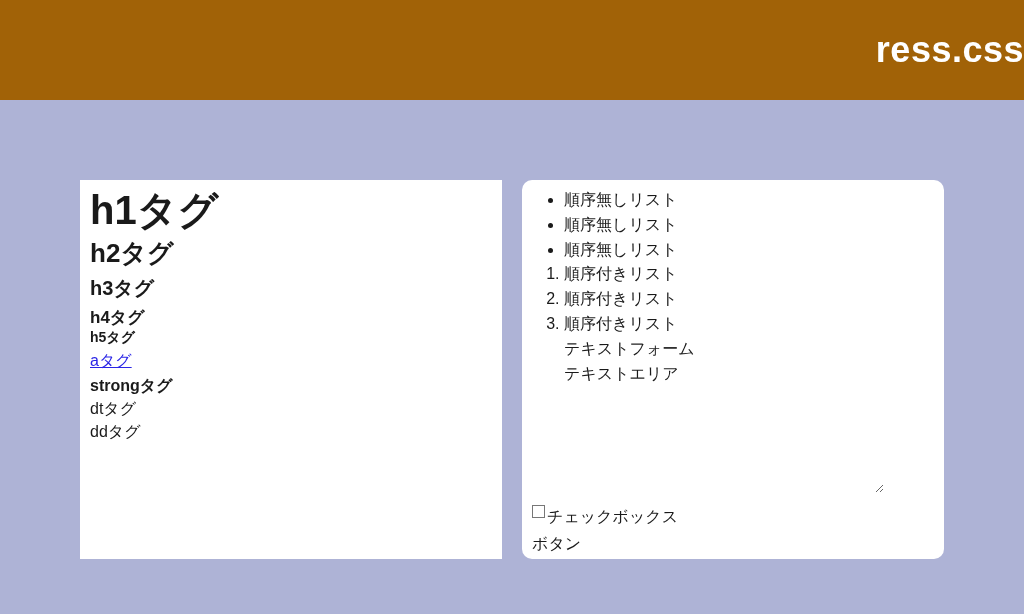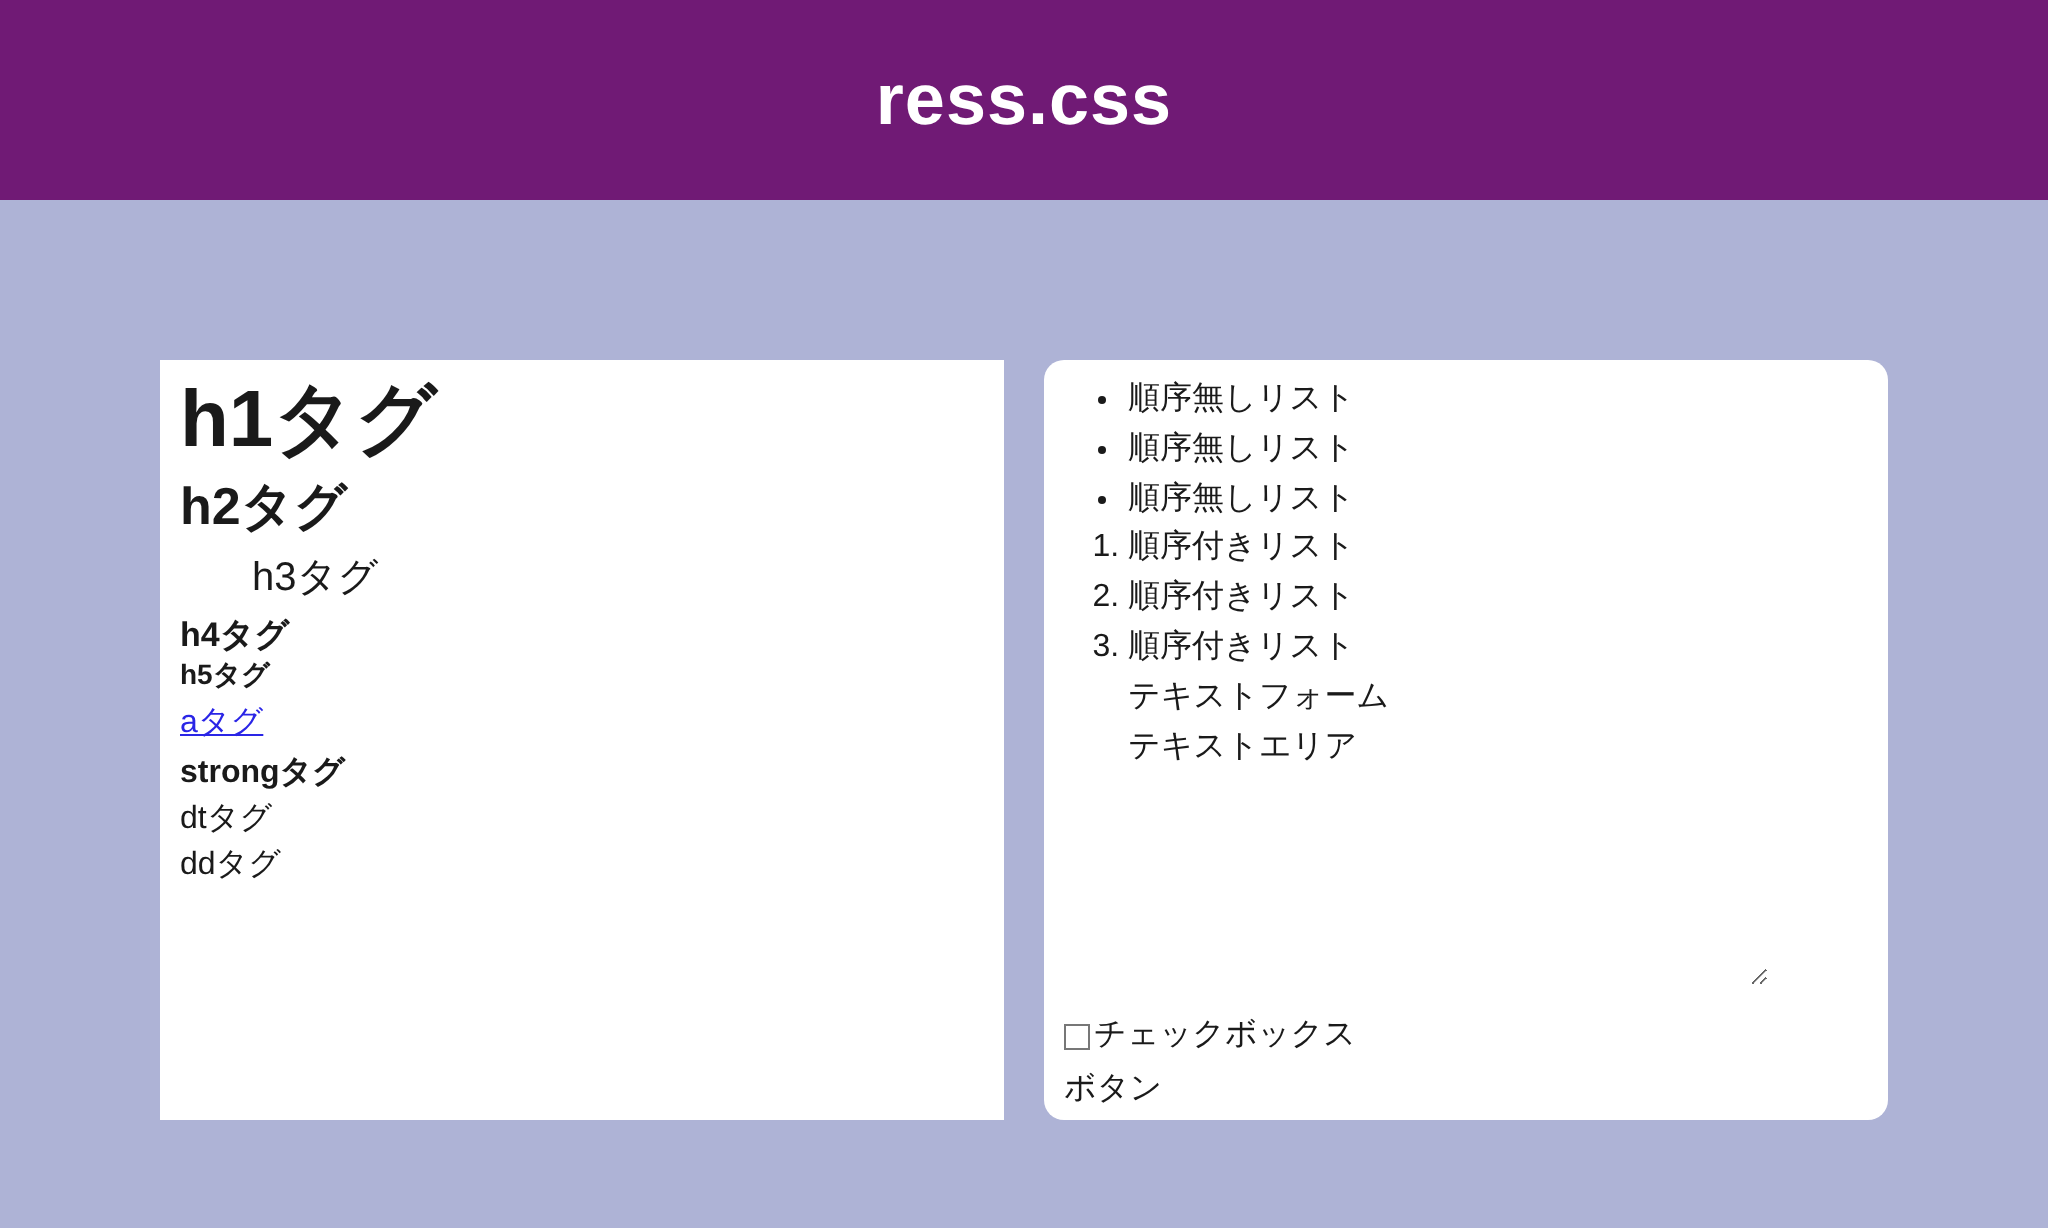--- a/index.html
+++ b/index.html
@@ -10,25 +10,25 @@
     html, body {
       width: 1024px;
       height: 614px;
       overflow: hidden;
       font-family: -apple-system, BlinkMacSystemFont, "Segoe UI", "Hiragino Sans", "Hiragino Kaku Gothic ProN", Meiryo, sans-serif;
     }
     body {
       background: #aeb3d6;
     }
     .header {
-      background: #701a75;
+      background: #a16207;
       height: 100px;
       display: flex;
       align-items: center;
-      justify-content: center;
+      justify-content: flex-end;
     }
     .header-title {
       color: #fff;
       font-size: 36px;
       font-weight: 700;
       letter-spacing: 0.5px;
     }
     .content {
       display: flex;
       gap: 20px;
@@ -50,24 +50,23 @@
       color: #1a1a1a;
     }
     .h2tag {
       font-size: 26px;
       font-weight: 800;
       color: #1a1a1a;
       margin-top: 4px;
     }
     .h3tag {
       font-size: 20px;
-      font-weight: 400;
+      font-weight: 700;
       color: #1a1a1a;
       margin-top: 4px;
-      margin-left: 36px;
     }
     .h4tag {
       font-size: 17px;
       font-weight: 800;
       color: #1a1a1a;
       margin-top: 4px;
     }
     .h5tag {
       font-size: 14px;
       font-weight: 800;
@@ -121,21 +120,21 @@
       height: 105px;
       border: none;
       resize: both;
       background: #fff;
       outline: none;
       font-family: inherit;
       font-size: 16px;
     }
     .checkbox-row {
       display: flex;
-      align-items: center;
+      align-items: flex-start;
       margin-top: 4px;
     }
     .checkbox-box {
       width: 13px;
       height: 13px;
       border: 1px solid #777;
       display: inline-block;
       margin-right: 2px;
       background: #fff;
     }

